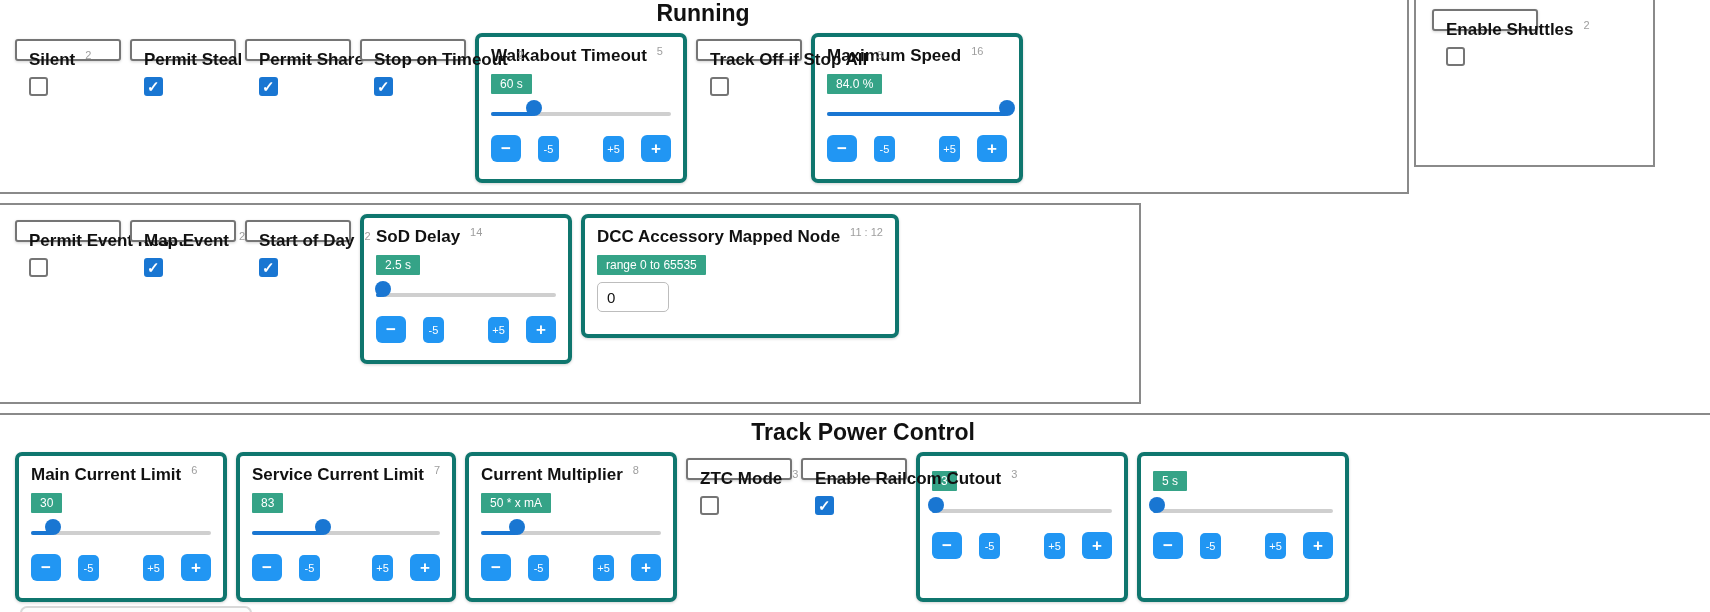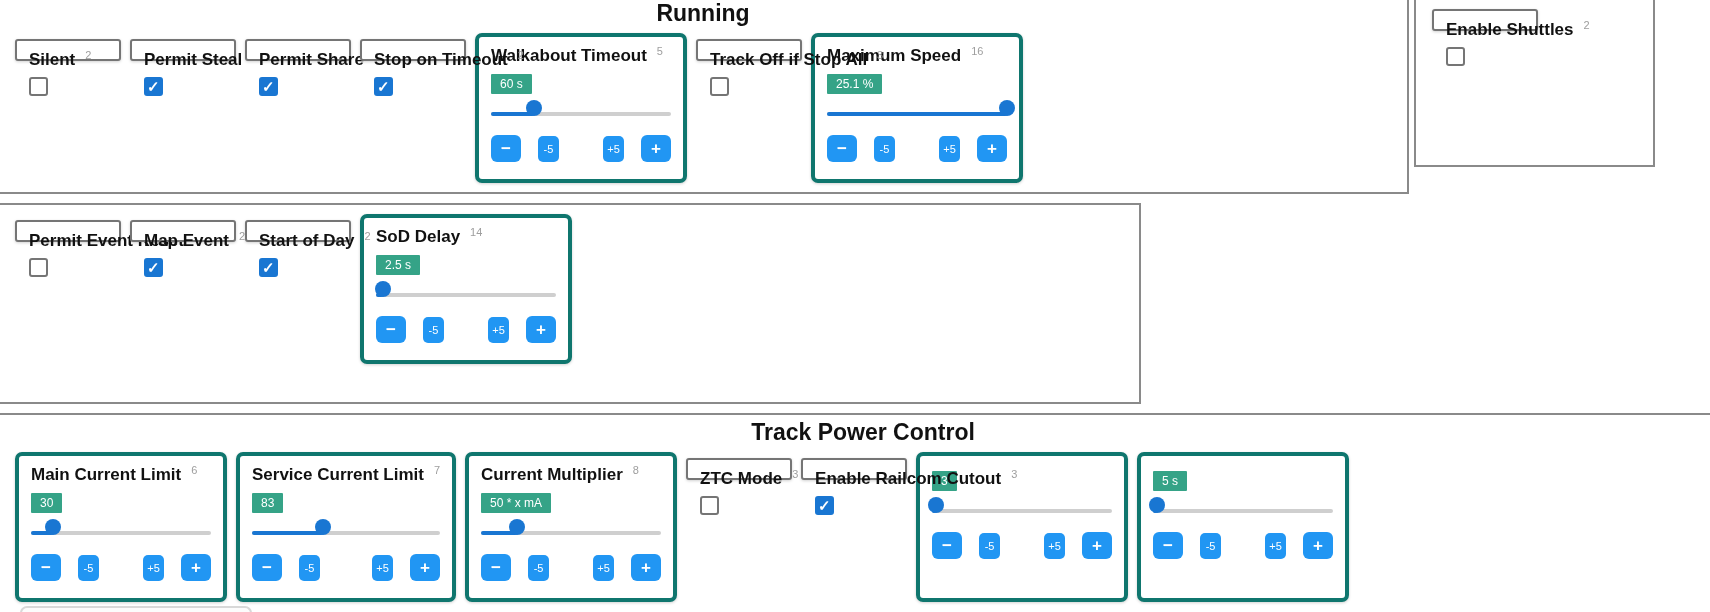--- a/index.html
+++ b/index.html
@@ -152,21 +152,21 @@
       <div class="card checkbox">
         <div class="card-head">
           <span class="card-title">Track Off if Stop All</span>
           <span class="card-sup">3</span>
         </div>
         <div class="checkbox"></div>
       </div>
       <div class="card slider"><div class="card-head">
           <span class="card-title">Maximum Speed</span>
           <span class="card-sup">16</span>
-        </div><span class="badge">25.1 %</span><div class="slider-wrap">
+        </div><span class="badge">84.0 %</span><div class="slider-wrap">
           <div class="slider-track">
             <div class="slider-fill" style="width: 100%;"></div>
           </div>
           <div class="slider-thumb" style="left: calc(100% - 8px);"></div>
         </div><div class="btn-row">
           <button class="sbtn big b-minus">−</button>
           <button class="sbtn small b-minus5">-5</button>
           <button class="sbtn small b-plus5">+5</button>
           <button class="sbtn big b-plus">+</button>
         </div></div>
@@ -215,20 +215,24 @@
           <div class="slider-track">
             <div class="slider-fill" style="width: 4%;"></div>
           </div>
           <div class="slider-thumb" style="left: calc(4% - 8px);"></div>
         </div><div class="btn-row">
           <button class="sbtn big b-minus">−</button>
           <button class="sbtn small b-minus5">-5</button>
           <button class="sbtn small b-plus5">+5</button>
           <button class="sbtn big b-plus">+</button>
         </div></div>
+      <div class="card number"><div class="card-head">
+          <span class="card-title">DCC Accessory Mapped Node</span>
+          <span class="card-sup">11 : 12</span>
+        </div><span class="badge">range 0 to 65535</span><input class="num-input" type="text" value="0" style=""></div>
     </div>
 </div>
 
 <div class="section sec-tpc">
   <div class="sec-title">Track Power Control</div>
   <div class="cards">
       <div class="card slider"><div class="card-head">
           <span class="card-title">Main Current Limit</span>
           <span class="card-sup">6</span>
         </div><span class="badge">30</span><div class="slider-wrap">

